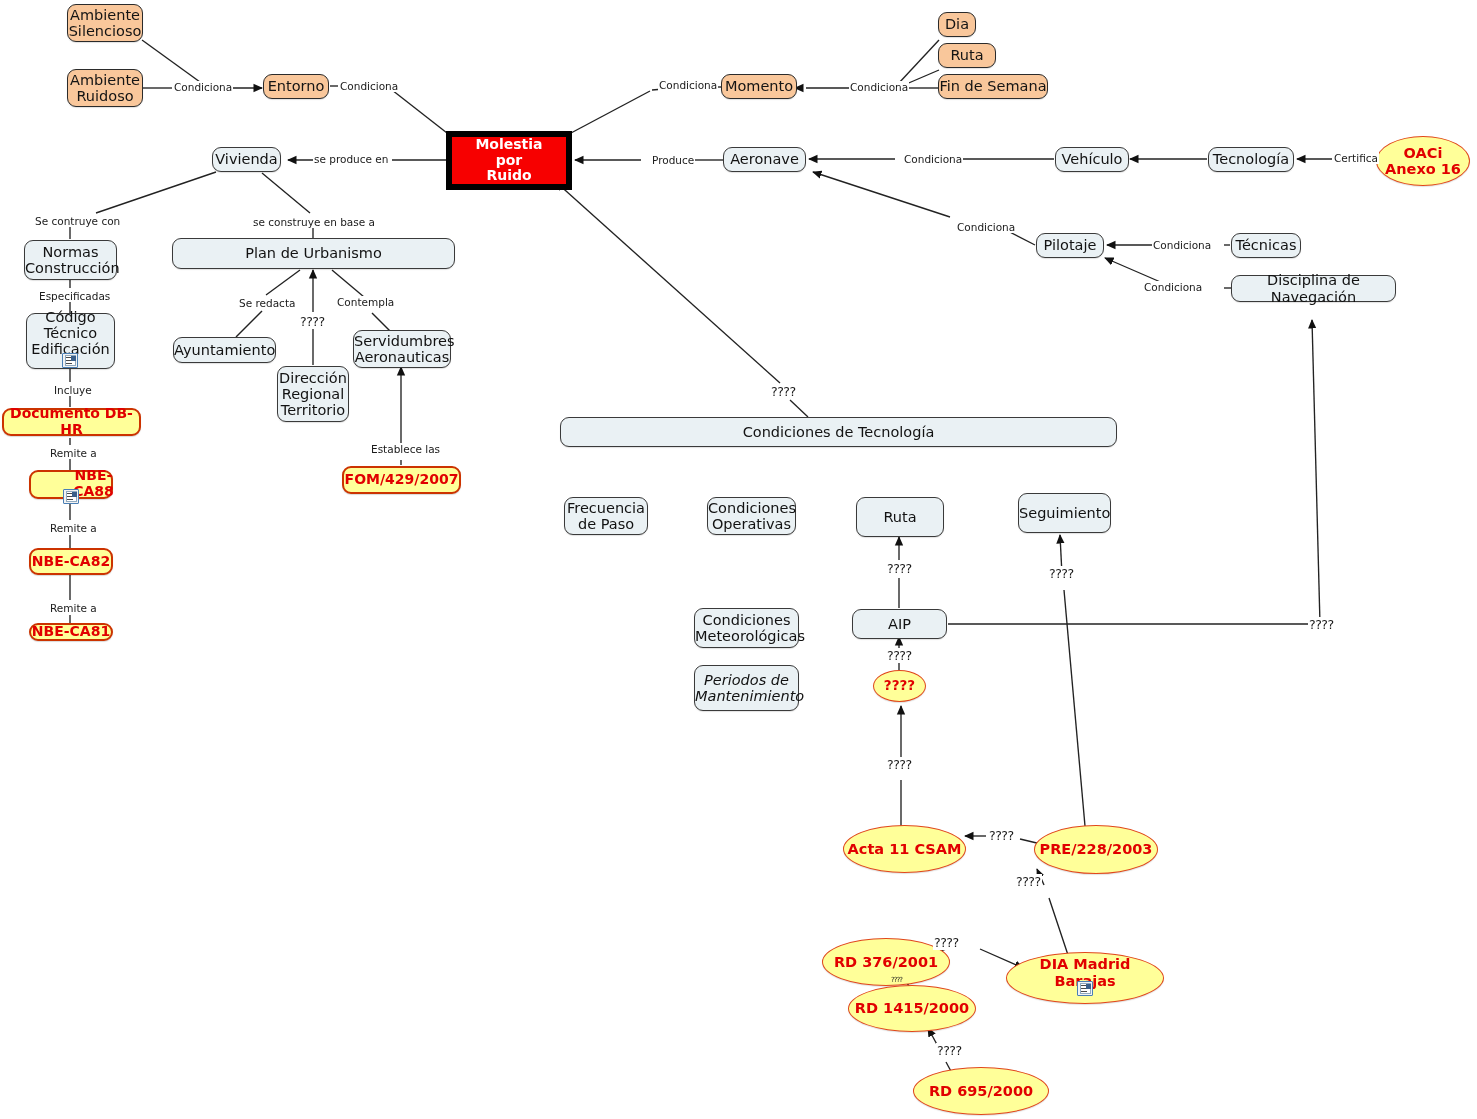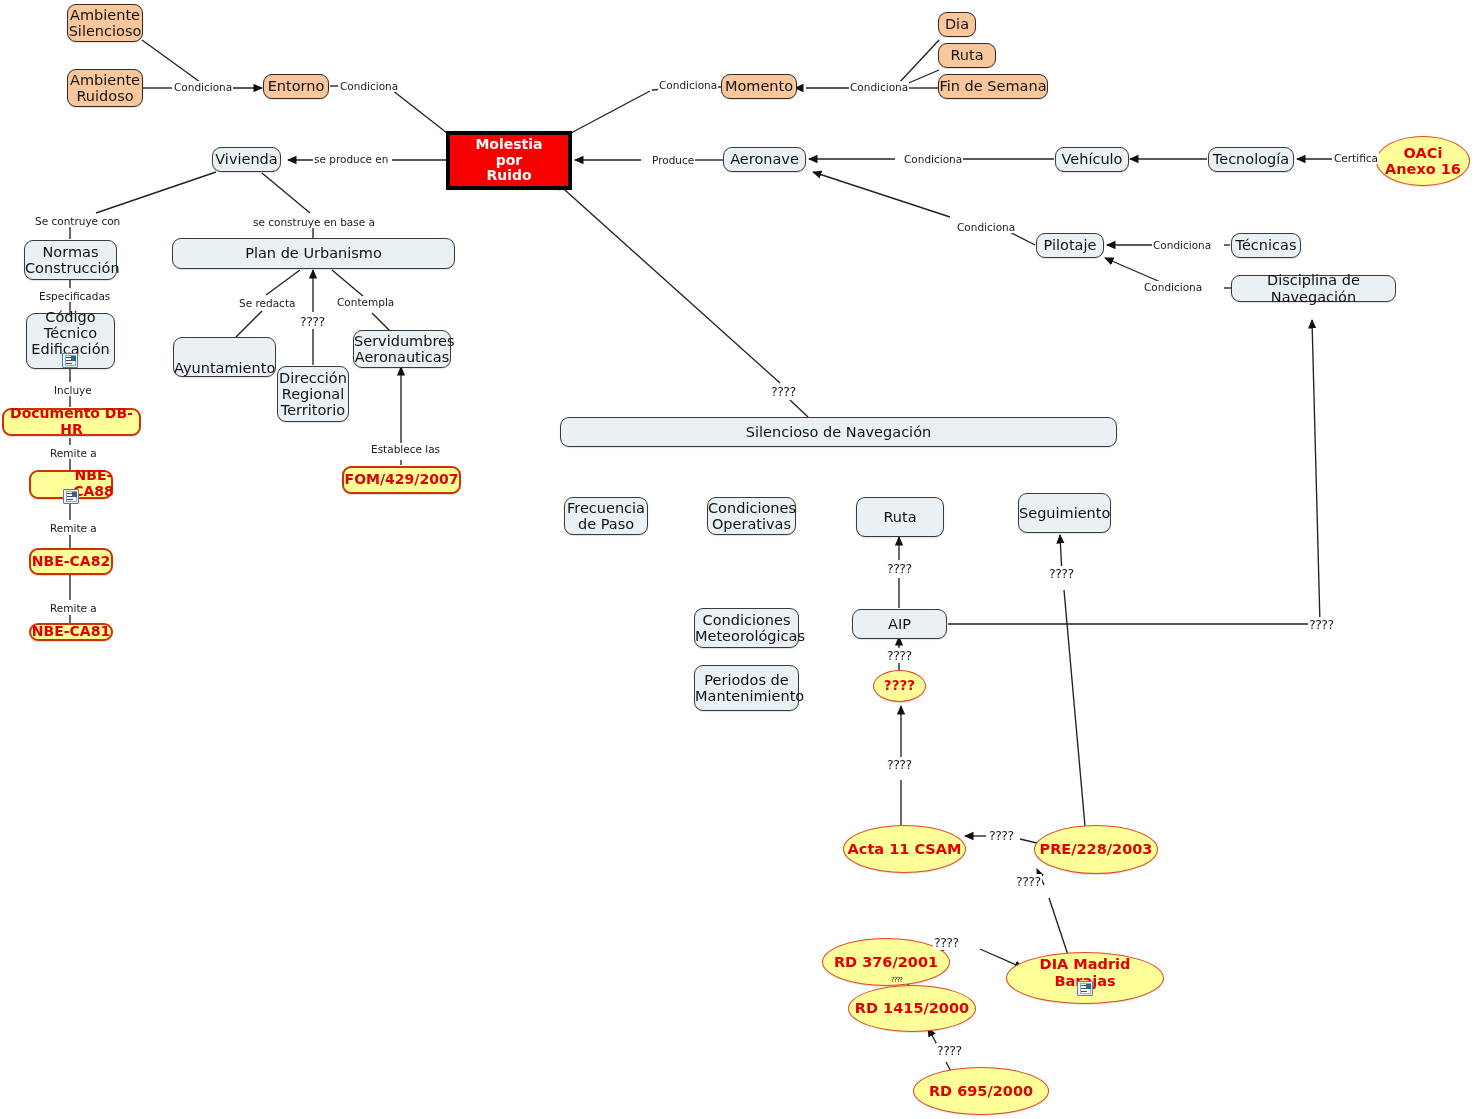--- a/index.html
+++ b/index.html
@@ -12,21 +12,21 @@
         text-align:center;line-height:1.12;z-index:5;}
   .node span.lbl{display:block;width:100%;}
 
   
   .n-box{background:#eaf1f4;border:1.4px solid #3a3a3a;border-radius:9px;color:#121212;
          font-size:14.5px;font-weight:400;box-shadow:0 1px 1px rgba(0,0,0,.12);}
   
   .n-orange{background:#f9c79b;border:1.4px solid #2b2b2b;border-radius:9px;color:#141414;
             font-size:14.5px;font-weight:400;box-shadow:0 1px 1px rgba(0,0,0,.12);}
   
-  .n-red{background:#f70000;border:4px solid #000000;border-radius:0;color:#ffffff;
+  .n-red{background:#f70000;border:6px solid #000000;border-radius:0;color:#ffffff;
          font-size:14px;font-weight:bold;}
   
   .n-yellow{background:#ffff99;border:2px solid #cc3300;border-radius:9px;color:#e10000;
             font-size:14px;font-weight:bold;box-shadow:0 1px 1px rgba(0,0,0,.15);}
   
   .n-ellipse{background:#ffff99;border:1.8px solid #e0471c;border-radius:50%;color:#e10000;
              font-size:14.5px;font-weight:bold;box-shadow:0 1px 1px rgba(0,0,0,.12);}
   .n-ellipse.small{font-size:13.5px;}
 
   .elabel{position:absolute;font-size:10.5px;color:#1a1a1a;white-space:nowrap;z-index:6;
@@ -261,38 +261,38 @@
   </div>
 
   <div class="node n-yellow" style="left:29px;top:623px;width:84px;height:18px;">
     <span class="lbl">NBE-CA81</span>
   </div>
 
   <div class="node n-box" style="left:172px;top:238px;width:283px;height:31px;">
     <span class="lbl">Plan de Urbanismo</span>
   </div>
 
-  <div class="node n-box" style="left:173px;top:337px;width:103px;height:40px;align-items:flex-end;">
+  <div class="node n-box" style="left:173px;top:337px;width:103px;height:26px;">
     <span class="lbl">Ayuntamiento</span>
   </div>
 
   <div class="node n-box" style="left:277px;top:366px;width:72px;height:56px;">
     <span class="lbl">Dirección<br>Regional<br>Territorio</span>
   </div>
 
   <div class="node n-box" style="left:353px;top:330px;width:98px;height:38px;">
     <span class="lbl">Servidumbres<br>Aeronauticas</span>
   </div>
 
   <div class="node n-yellow" style="left:342px;top:466px;width:119px;height:28px;">
     <span class="lbl">FOM/429/2007</span>
   </div>
 
   <div class="node n-box" style="left:560px;top:417px;width:557px;height:30px;">
-    <span class="lbl">Silencioso de Navegación</span>
+    <span class="lbl">Condiciones de Tecnología</span>
   </div>
 
   <div class="node n-box" style="left:564px;top:497px;width:84px;height:38px;">
     <span class="lbl">Frecuencia<br>de Paso</span>
   </div>
 
   <div class="node n-box" style="left:707px;top:497px;width:89px;height:38px;">
     <span class="lbl">Condiciones<br>Operativas</span>
   </div>
 
@@ -301,21 +301,21 @@
   </div>
 
   <div class="node n-box" style="left:1018px;top:493px;width:93px;height:40px;">
     <span class="lbl">Seguimiento</span>
   </div>
 
   <div class="node n-box" style="left:694px;top:608px;width:105px;height:40px;">
     <span class="lbl">Condiciones<br>Meteorológicas</span>
   </div>
 
-  <div class="node n-box" style="left:694px;top:665px;width:105px;height:46px;">
+  <div class="node n-box" style="left:694px;top:665px;width:105px;height:46px;font-style:italic;">
     <span class="lbl">Periodos de<br>Mantenimiento</span>
   </div>
 
   <div class="node n-box" style="left:852px;top:609px;width:95px;height:30px;">
     <span class="lbl">AIP</span>
   </div>
 
   <div class="node n-ellipse small" style="left:873px;top:670px;width:53px;height:32px;">
     <span class="lbl">????</span>
   </div>

